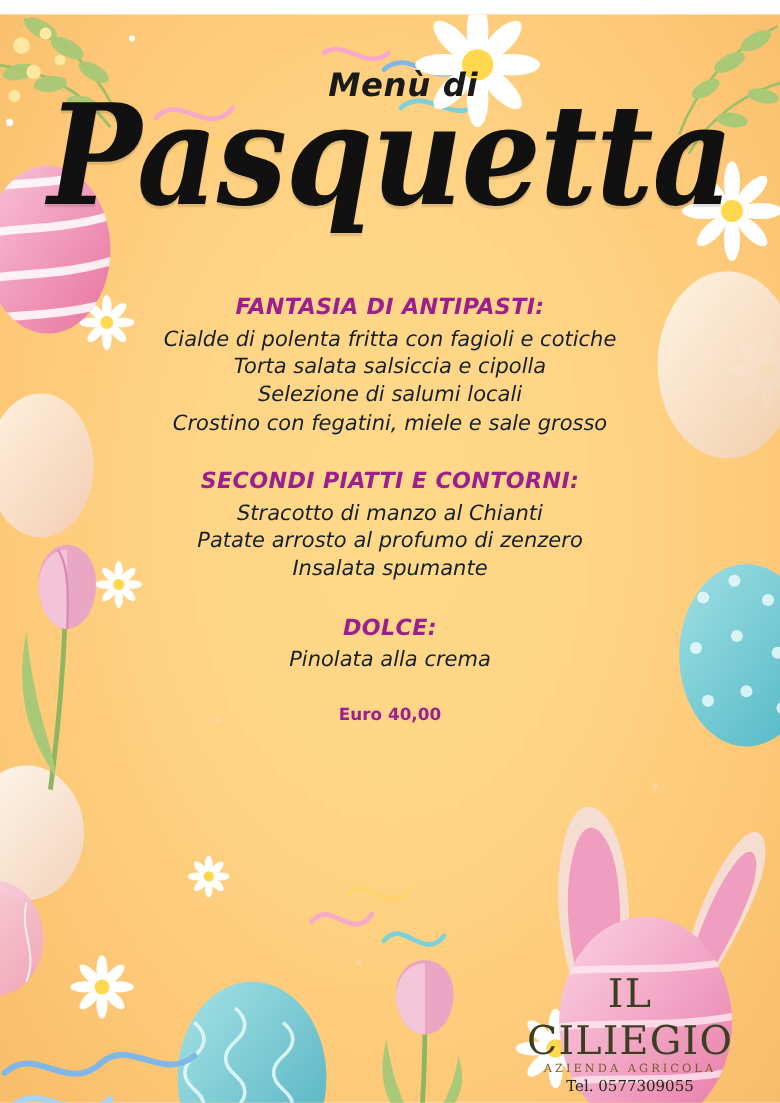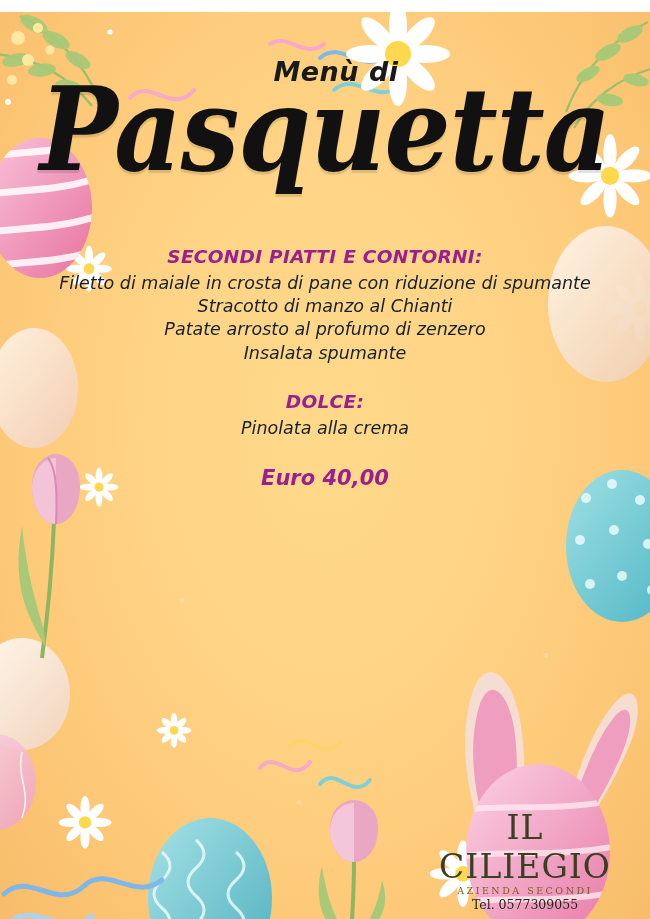--- a/index.html
+++ b/index.html
@@ -90,22 +90,21 @@
   .sec-item {
     font-family: "DejaVu Sans", sans-serif;
     font-style: italic;
     font-size: 17.5px;
     color: #16202b;
     line-height: 1.33;
   }
   .price {
     font-family: "DejaVu Sans", sans-serif;
     font-weight: bold;
-    font-style: italic;
-    font-size: 21px;
+    font-size: 14px;
     color: #9c1f8e;
     margin-top: 16px;
   }
 
   
   .logo-block {
     position: absolute;
     right: 20px;
     bottom: 18px;
     z-index: 8;
@@ -475,37 +474,43 @@
     </g>
   </svg>
 
   <div class="header">
     <div class="menu-di">Menù di</div>
     <div class="pasquetta">Pasquetta</div>
   </div>
 
   <div class="menu">
 
+    <div class="section">
+      <div class="sec-title">FANTASIA DI ANTIPASTI:</div>
+      <div class="sec-item">Cialde di polenta fritta con fagioli e cotiche</div>
+      <div class="sec-item">Torta salata salsiccia e cipolla</div>
+      <div class="sec-item">Selezione di salumi locali</div>
+      <div class="sec-item">Crostino con fegatini, miele e sale grosso</div>
+    </div>
 
 
     <div class="section">
       <div class="sec-title">SECONDI PIATTI E CONTORNI:</div>
-      <div class="sec-item">Filetto di maiale in crosta di pane con riduzione di spumante</div>
       <div class="sec-item">Stracotto di manzo al Chianti</div>
       <div class="sec-item">Patate arrosto al profumo di zenzero</div>
       <div class="sec-item">Insalata spumante</div>
     </div>
 
     <div class="section">
       <div class="sec-title">DOLCE:</div>
       <div class="sec-item">Pinolata alla crema</div>
     </div>
 
     <div class="price">Euro 40,00</div>
   </div>
 
   <div class="logo-block">
     <div class="logo-name">IL CILIEGIO</div>
-    <div class="logo-sub">AZIENDA SECONDI</div>
+    <div class="logo-sub">AZIENDA AGRICOLA</div>
     <div class="logo-addr">Tel. 0577309055</div>
   </div>
 
 </div>
 
 </body></html>

